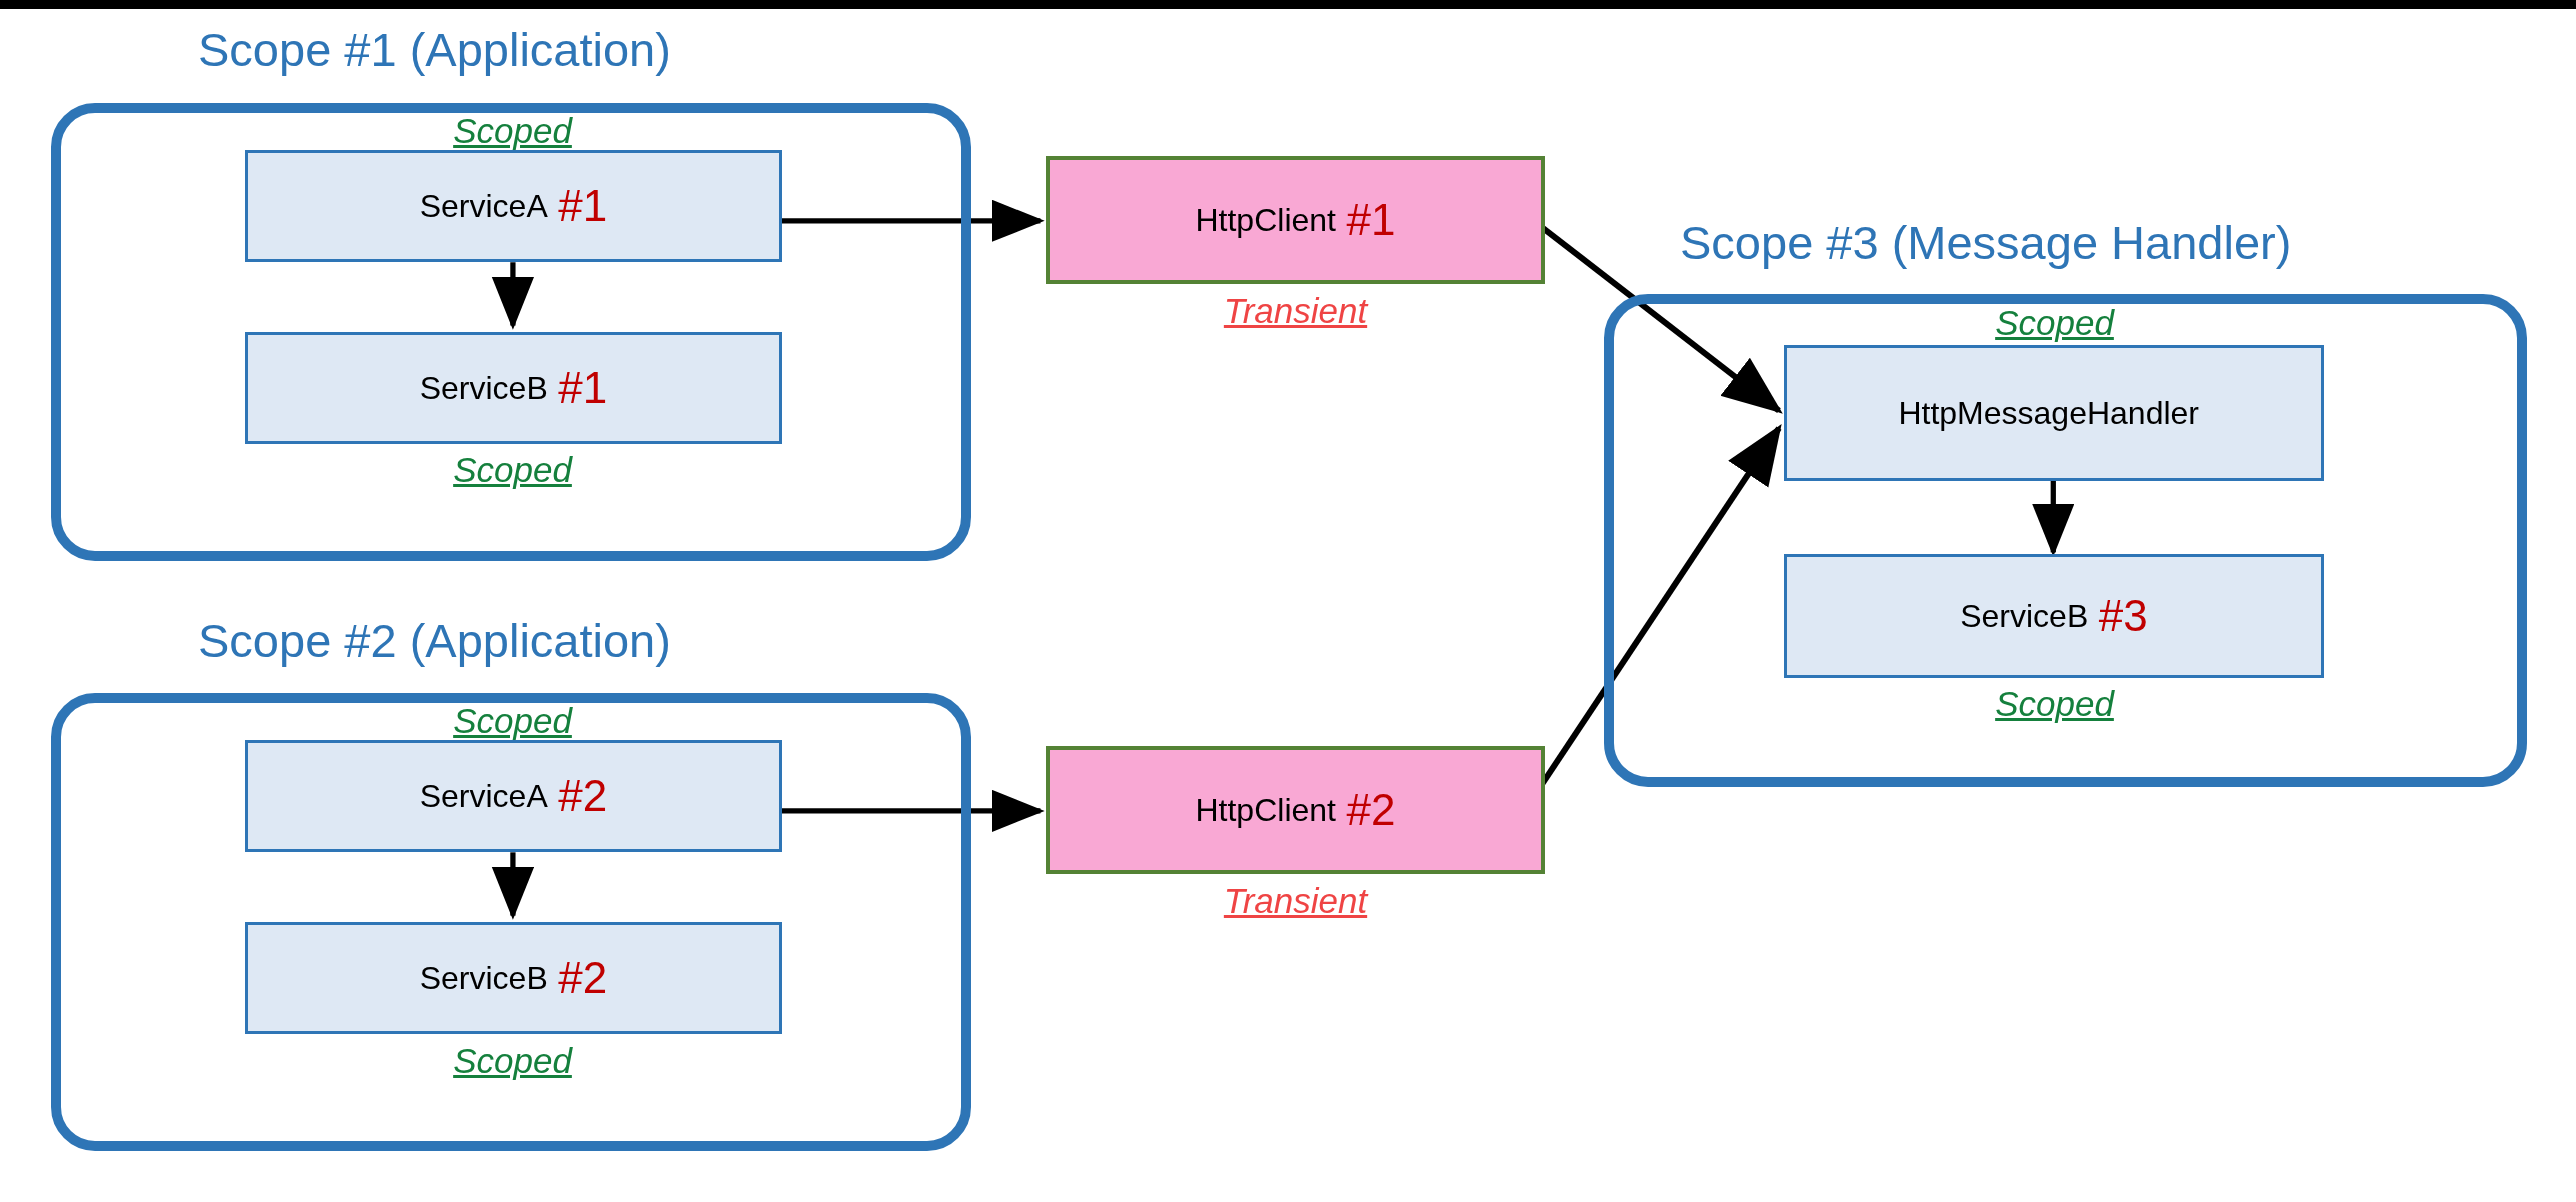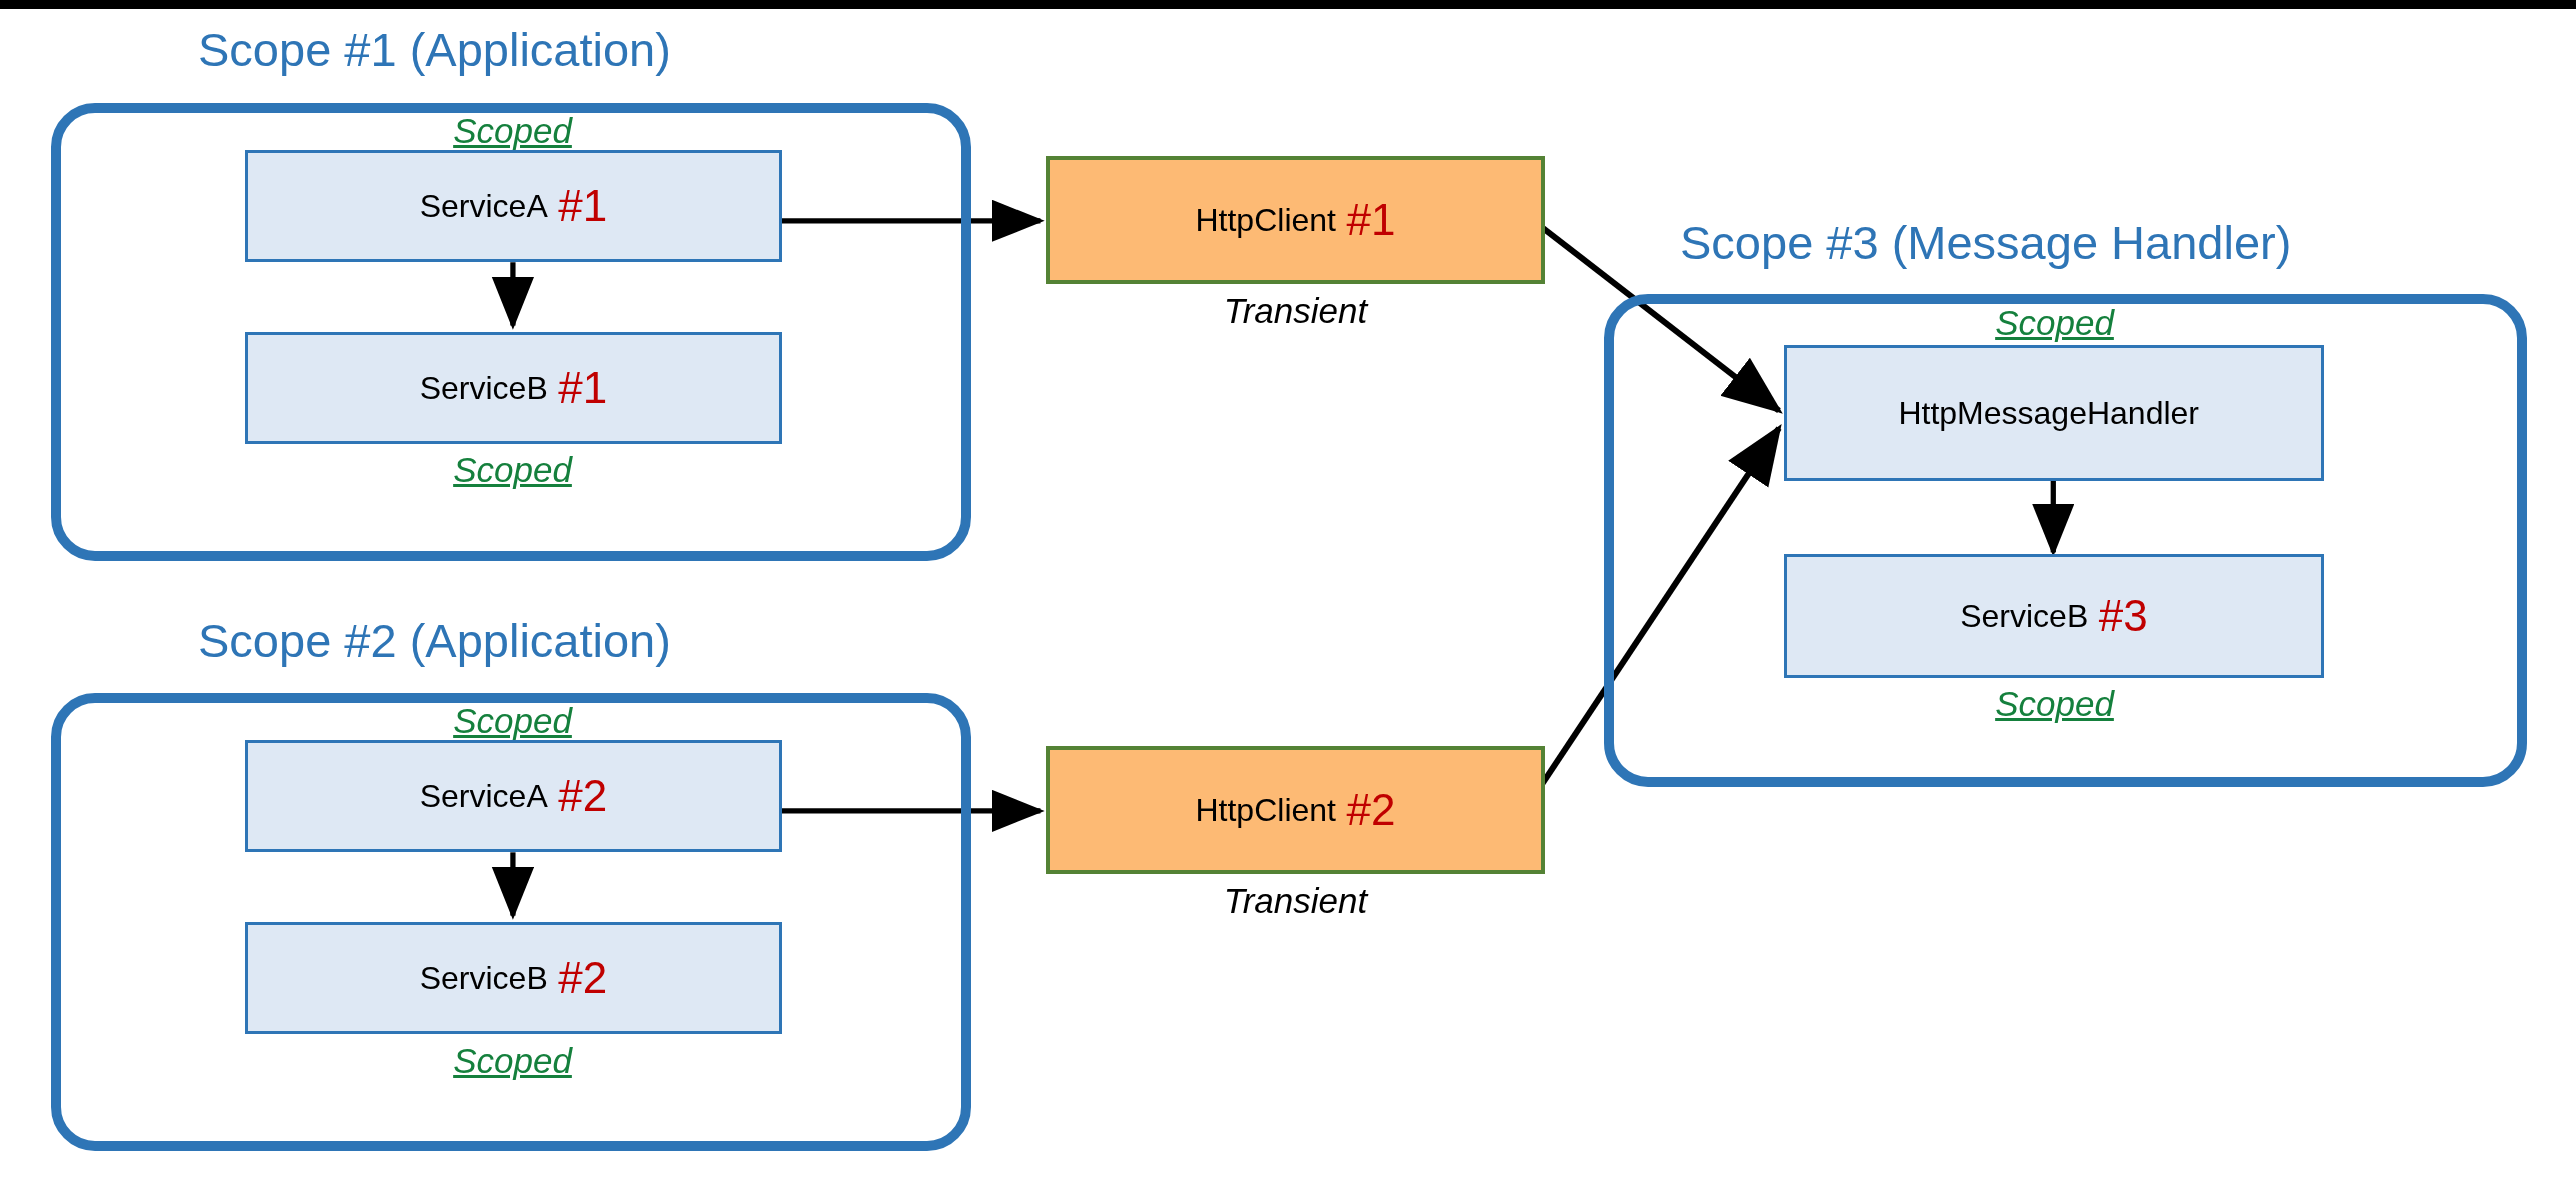--- a/index.html
+++ b/index.html
@@ -48,21 +48,21 @@
     display: flex;
     align-items: center;
     justify-content: center;
     white-space: nowrap;
   }
   .node.blue {
     background: #DEE8F4;
     border: 3.8px solid #2E75B6;
   }
   .node.green {
-    background: #fdba74;
+    background: #f9a8d4;
     border: 4.5px solid #548235;
   }
   .node .label {
     font-size: 32px;
     color: #000000;
     line-height: 1;
   }
   .node .idx {
     color: #C00000;
     font-size: 44px;
@@ -73,21 +73,21 @@
   
   .caption {
     position: absolute;
     font-style: italic;
     font-size: 35px;
     line-height: 1;
     white-space: nowrap;
     text-align: center;
   }
   .caption.scoped  { color: #15803d; text-decoration: underline; }
-  .caption.transient { color: #000000; }
+  .caption.transient { color: #ef4444; text-decoration: underline; }
 
   
   #arrows {
     position: absolute;
     left: 0; top: 0;
     width: 2576px;
     height: 1202px;
     pointer-events: none;
   }
 </style>

